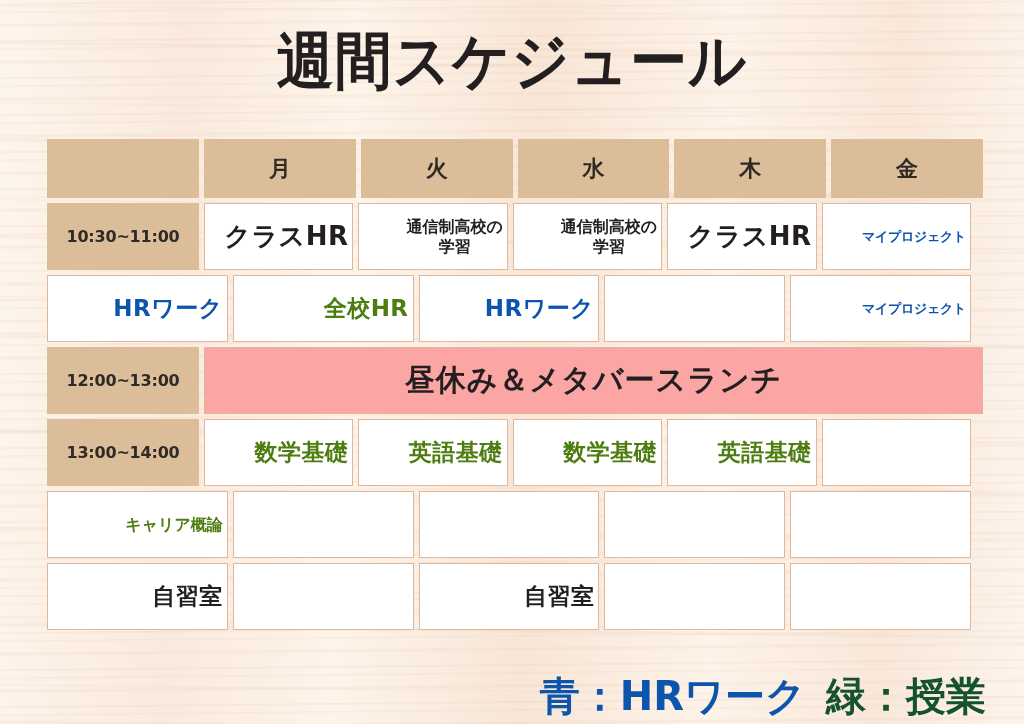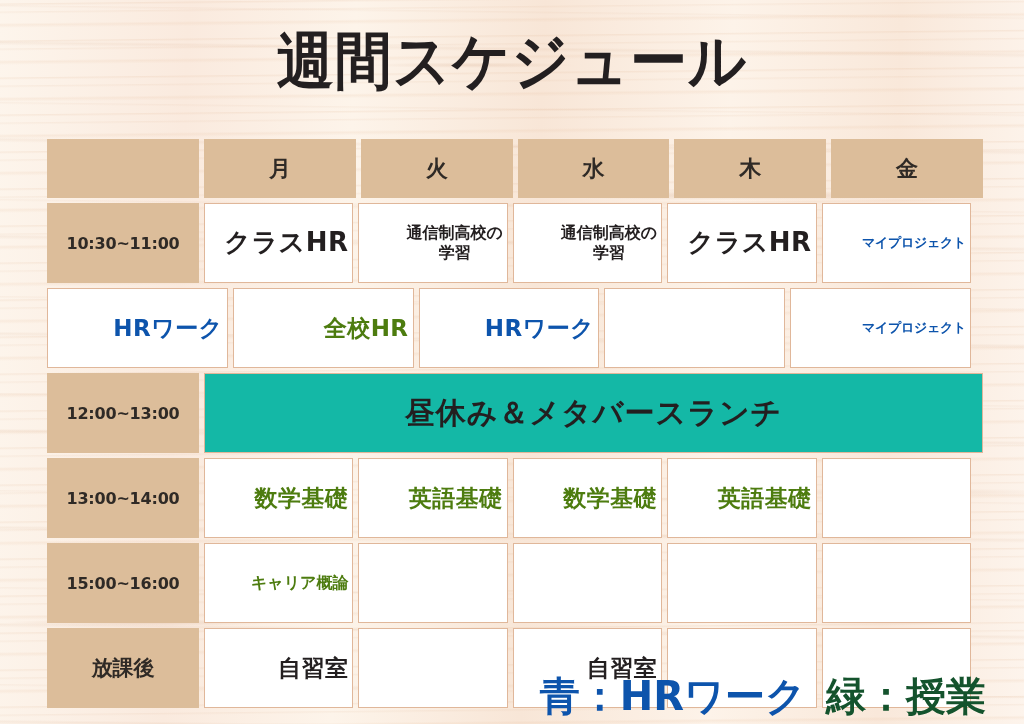--- a/index.html
+++ b/index.html
@@ -115,21 +115,21 @@
     background: #dcbd9a;
     color: #2f2a26;
     font-weight: 700;
     font-size: 22px;
   }
   .cell-day:last-child { margin-right: 0; }
 
   .row-head { height: 59px; }
   .row-head .cell-time { background: #dcbd9a; }
 
-  .row-body { height: 80px; }
+  .row-body { height: 67px; }
   .row-body .cell-time {
     font-size: 16px;
     letter-spacing: -0.2px;
   }
   .cell-slot {
     flex: 1 1 0;
     margin-right: 5px;
     box-sizing: border-box;
     background: #ffffff;
     border: 1.5px solid #e0b79a;
@@ -140,21 +140,21 @@
     padding: 0 4px;
     line-height: 1.22;
     overflow: hidden;
   }
   .cell-slot:last-child { margin-right: 12px; }
 
   .cell-wide {
     flex: 1 1 0;
     margin-right: 0;
     box-sizing: border-box;
-    background: #14b8a6;
+    background: #fca5a5;
     border: 1.5px solid #e0b79a;
     display: flex;
     align-items: center;
     justify-content: center;
     text-align: center;
   }
 
   .txt { display: block; }
   .t-black { color: #231f20; font-weight: 700; }
   .t-blue  { color: #0d54ac; font-weight: 700; }
@@ -252,39 +252,37 @@
         <span class="txt t-green sz-md">数学基礎</span>
       </div>
       <div class="cell-slot">
         <span class="txt t-green sz-md">英語基礎</span>
       </div>
       <div class="cell-slot">
         <span class="txt t-black sz-md"></span>
       </div>
     </div>
     <div class="tt-row row-body">
-      <div class="cell-time">15:00~16:00</div>
       <div class="cell-slot">
         <span class="txt t-green sz-sm">キャリア概論</span>
       </div>
       <div class="cell-slot">
         <span class="txt t-black sz-md"></span>
       </div>
       <div class="cell-slot">
         <span class="txt t-black sz-md"></span>
       </div>
       <div class="cell-slot">
         <span class="txt t-black sz-md"></span>
       </div>
       <div class="cell-slot">
         <span class="txt t-black sz-md"></span>
       </div>
     </div>
     <div class="tt-row row-body">
-      <div class="cell-time" style="font-size: 21px;">放課後</div>
       <div class="cell-slot">
         <span class="txt t-black sz-md">自習室</span>
       </div>
       <div class="cell-slot">
         <span class="txt t-black sz-md"></span>
       </div>
       <div class="cell-slot">
         <span class="txt t-black sz-md">自習室</span>
       </div>
       <div class="cell-slot">

